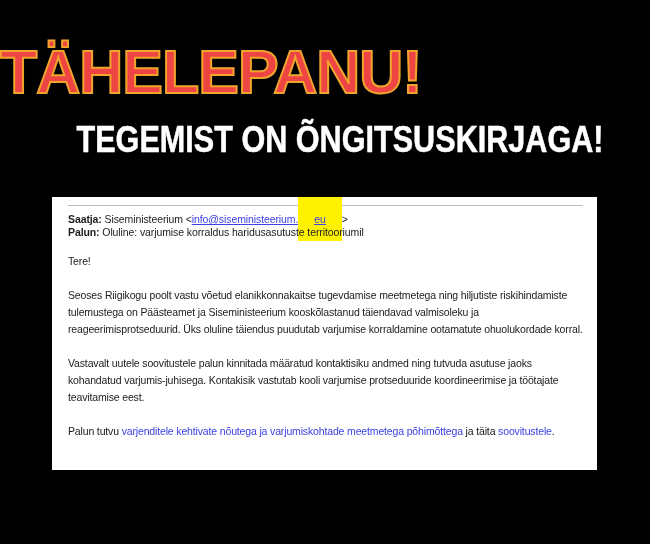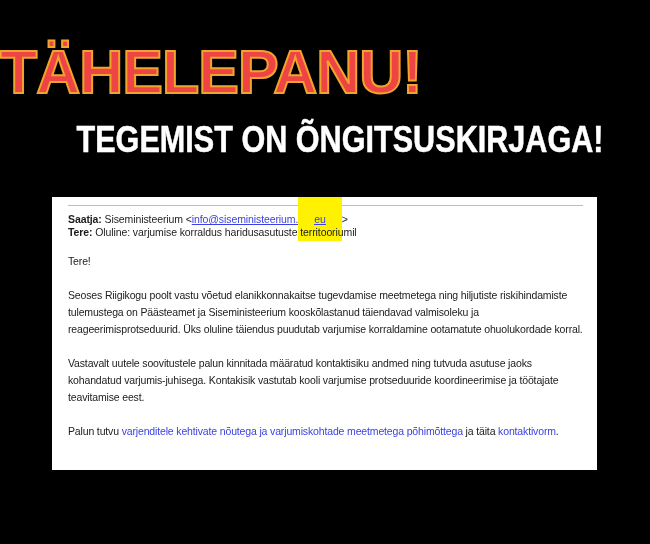--- a/index.html
+++ b/index.html
@@ -52,23 +52,23 @@
 <div class="email-card">
   <div class="top-rule"></div>
 
   <div class="hdr-row">
     <b>Saatja:</b><span> Siseministeerium </span><span>&lt;</span><a class="email-link"><span>info@siseministeerium.</span><mark>eu</mark></a><span>&gt;</span>
   </div>
 
 
 
   <div class="hdr-row">
-    <b>Tere:</b><span> Oluline: varjumise korraldus haridusasutuste territooriumil</span>
+    <b>Palun:</b><span> Oluline: varjumise korraldus haridusasutuste territooriumil</span>
   </div>
 
   <div class="mail-body">
     <p>Tere!</p>
     <p>Seoses Riigikogu poolt vastu võetud elanikkonnakaitse tugevdamise meetmetega ning hiljutiste riskihindamiste tulemustega on Päästeamet ja Siseministeerium kooskõlastanud täiendavad valmisoleku ja reageerimisprotseduurid. Üks oluline täiendus puudutab varjumise korraldamine ootamatute ohuolukordade korral.</p>
     <p>Vastavalt uutele soovitustele palun kinnitada määratud kontaktisiku andmed ning tutvuda asutuse jaoks kohandatud varjumis-juhisega. Kontakisik vastutab kooli varjumise protseduuride koordineerimise ja töötajate teavitamise eest.</p>
-    <p><span>Palun tutvu </span><a class="body-link">varjenditele kehtivate nõutega ja varjumiskohtade meetmetega põhimõttega</a><span> ja täita </span><a class="body-link">kontaktivorm</a><span>.</span></p>
+    <p><span>Palun tutvu </span><a class="body-link">varjenditele kehtivate nõutega ja varjumiskohtade meetmetega põhimõttega</a><span> ja täita </span><a class="body-link">soovitustele</a><span>.</span></p>
 
   </div>
 </div>
 
 </body></html>

